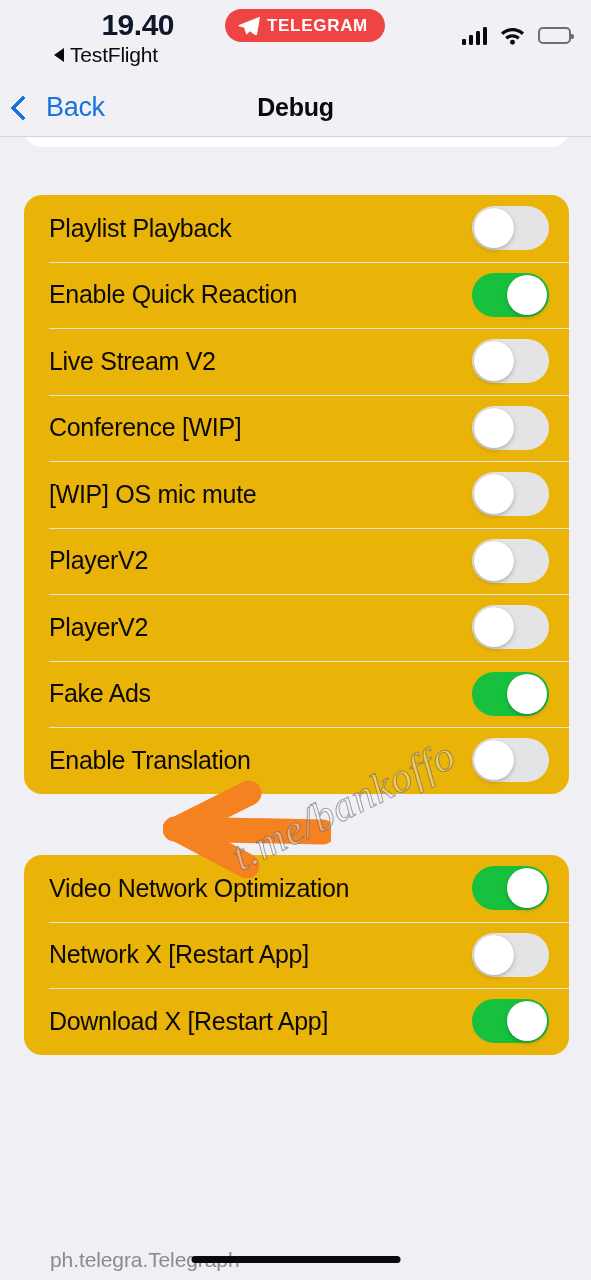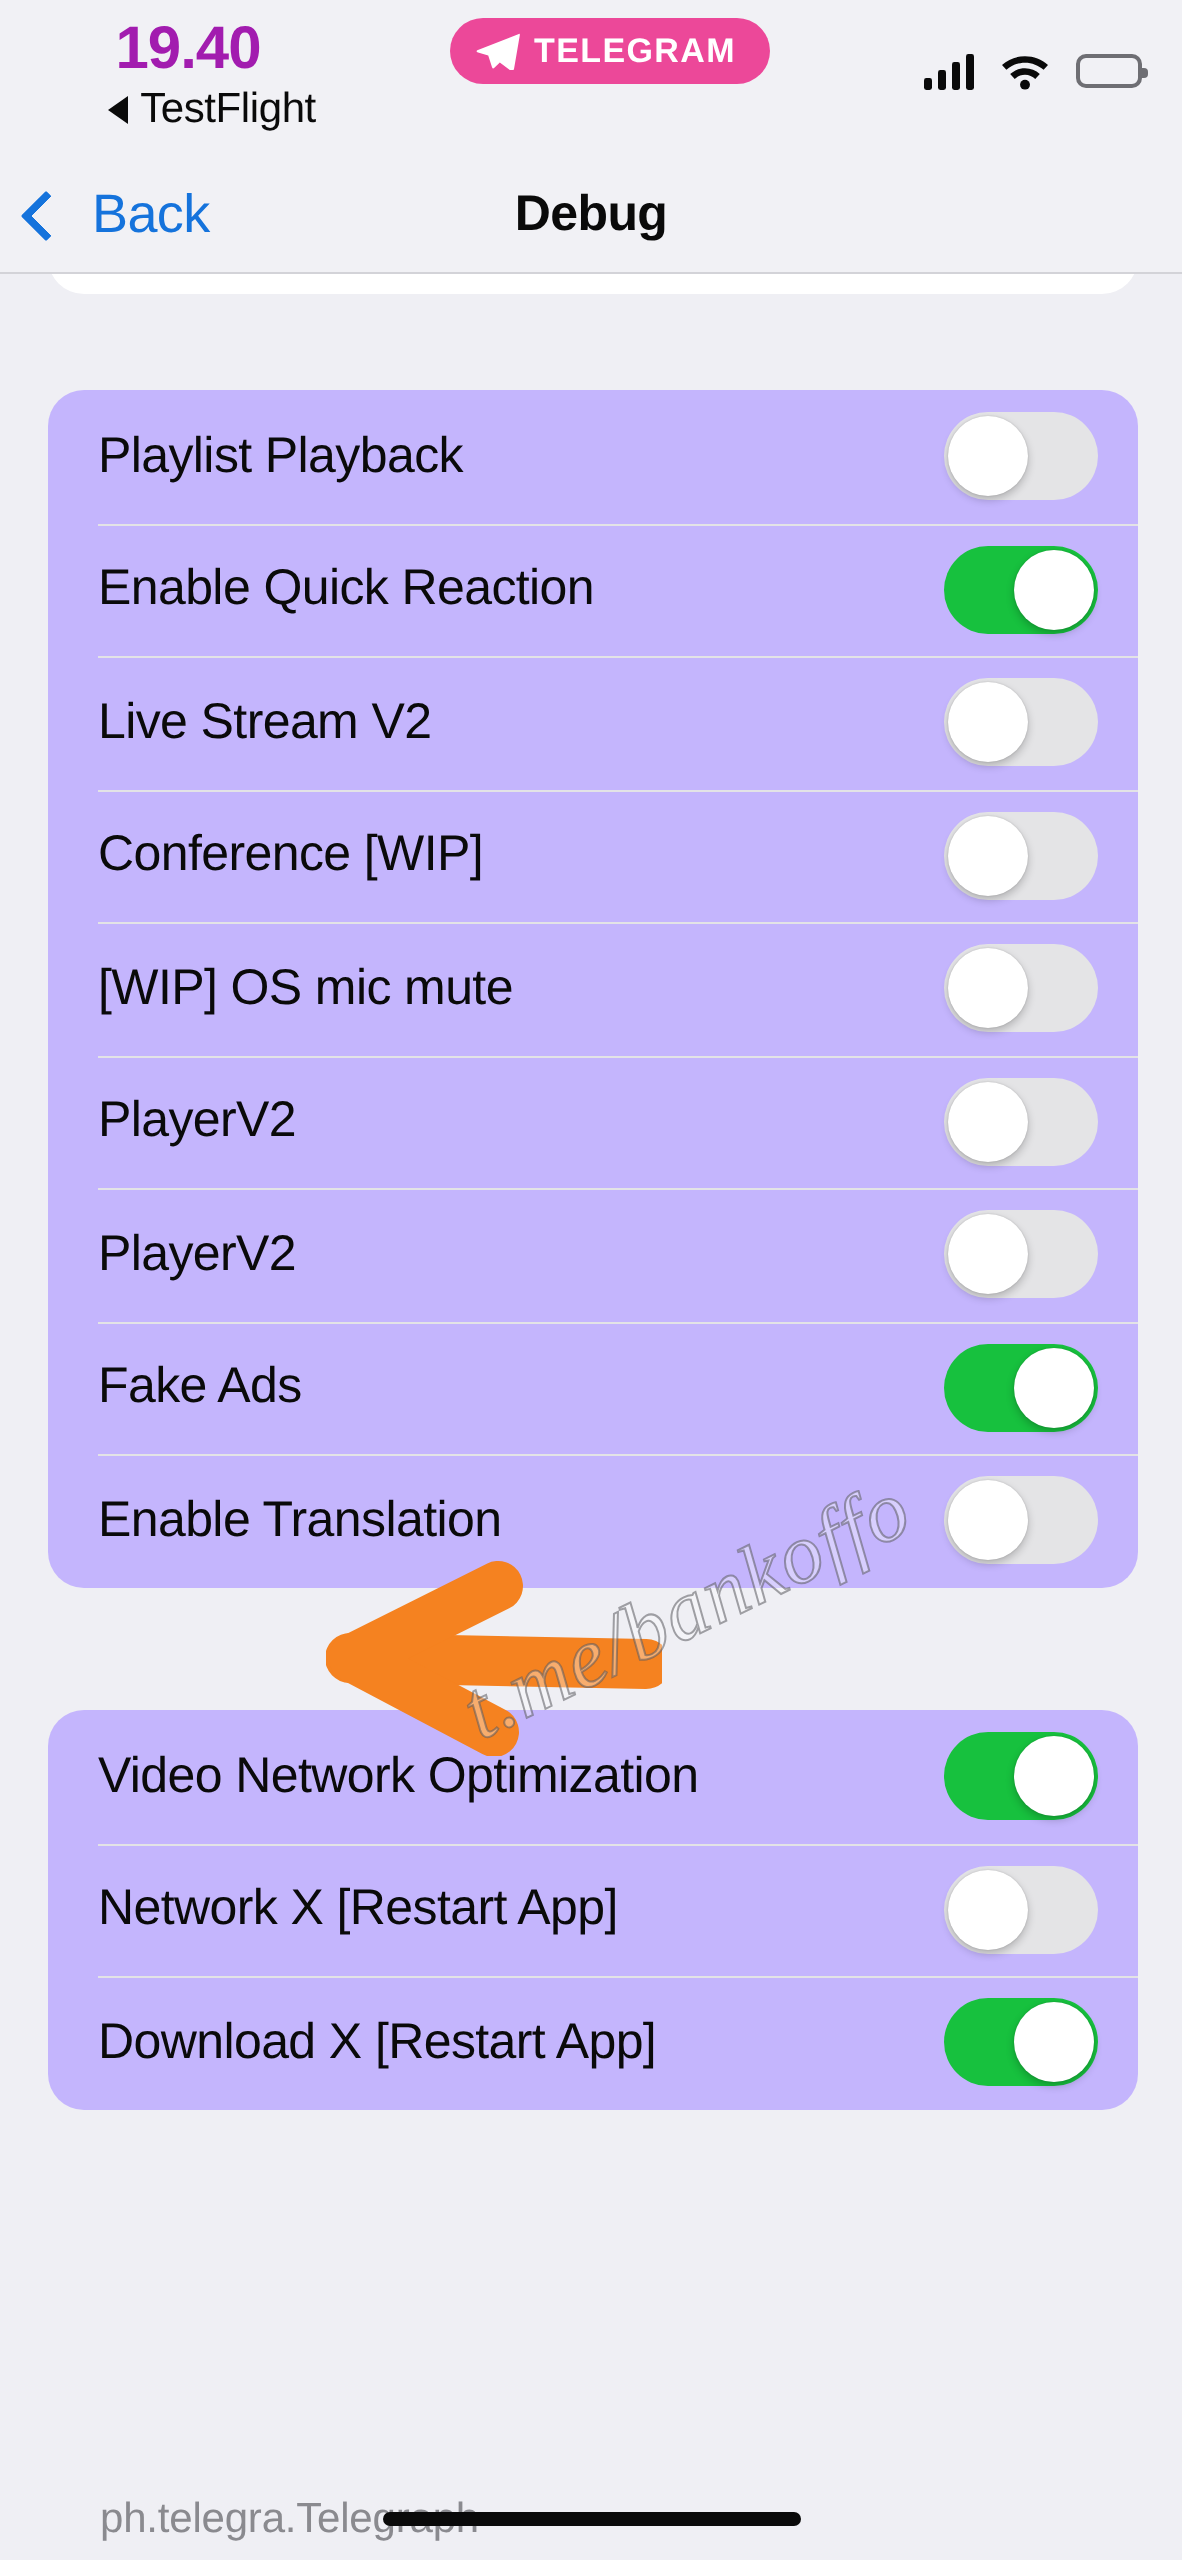--- a/index.html
+++ b/index.html
@@ -28,23 +28,23 @@
 
   .status-left {
     position: absolute;
     left: 0; top: 8px;
     width: 200px;
     text-align: left;
   }
   .status-time {
     font-size: 30px;
     font-weight: bold;
-    color: #a21caf;
+    color: #0f172a;
     letter-spacing: -0.5px;
-    text-align: center;
+    text-align: right;
     width: 160px;
     margin-left: 14px;
     line-height: 34px;
   }
   .status-return {
     display: flex;
     align-items: center;
     gap: 6px;
     margin-left: 12px;
     margin-top: 1px;
@@ -59,21 +59,21 @@
   .status-return .lbl {
     font-size: 21px;
     color: #0A0A0A;
     letter-spacing: -0.2px;
   }
 
   .telegram-pill {
     position: absolute;
     left: 225px; top: 9px;
     height: 33px;
-    background: #ec4899;
+    background: #ef4444;
     border-radius: 17px;
     display: flex;
     align-items: center;
     gap: 7px;
     padding: 0 17px 0 13px;
   }
   .telegram-pill .tg-label {
     color: #FFFFFF;
     font-size: 17px;
     font-weight: bold;
@@ -196,21 +196,21 @@
     left: 24px; top: -38px;
     width: 545px; height: 48px;
     background: #FFFFFF;
     border-radius: 18px;
   }
 
   .card {
     position: absolute;
     left: 24px;
     width: 545px;
-    background: #c4b5fd;
+    background: #eab308;
     border-radius: 18px;
     overflow: hidden;
   }
   #card-features { top: 58px; }
   #card-system   { top: 718px; }
 
   .row {
     position: relative;
     height: 66.5px;
     display: flex;

